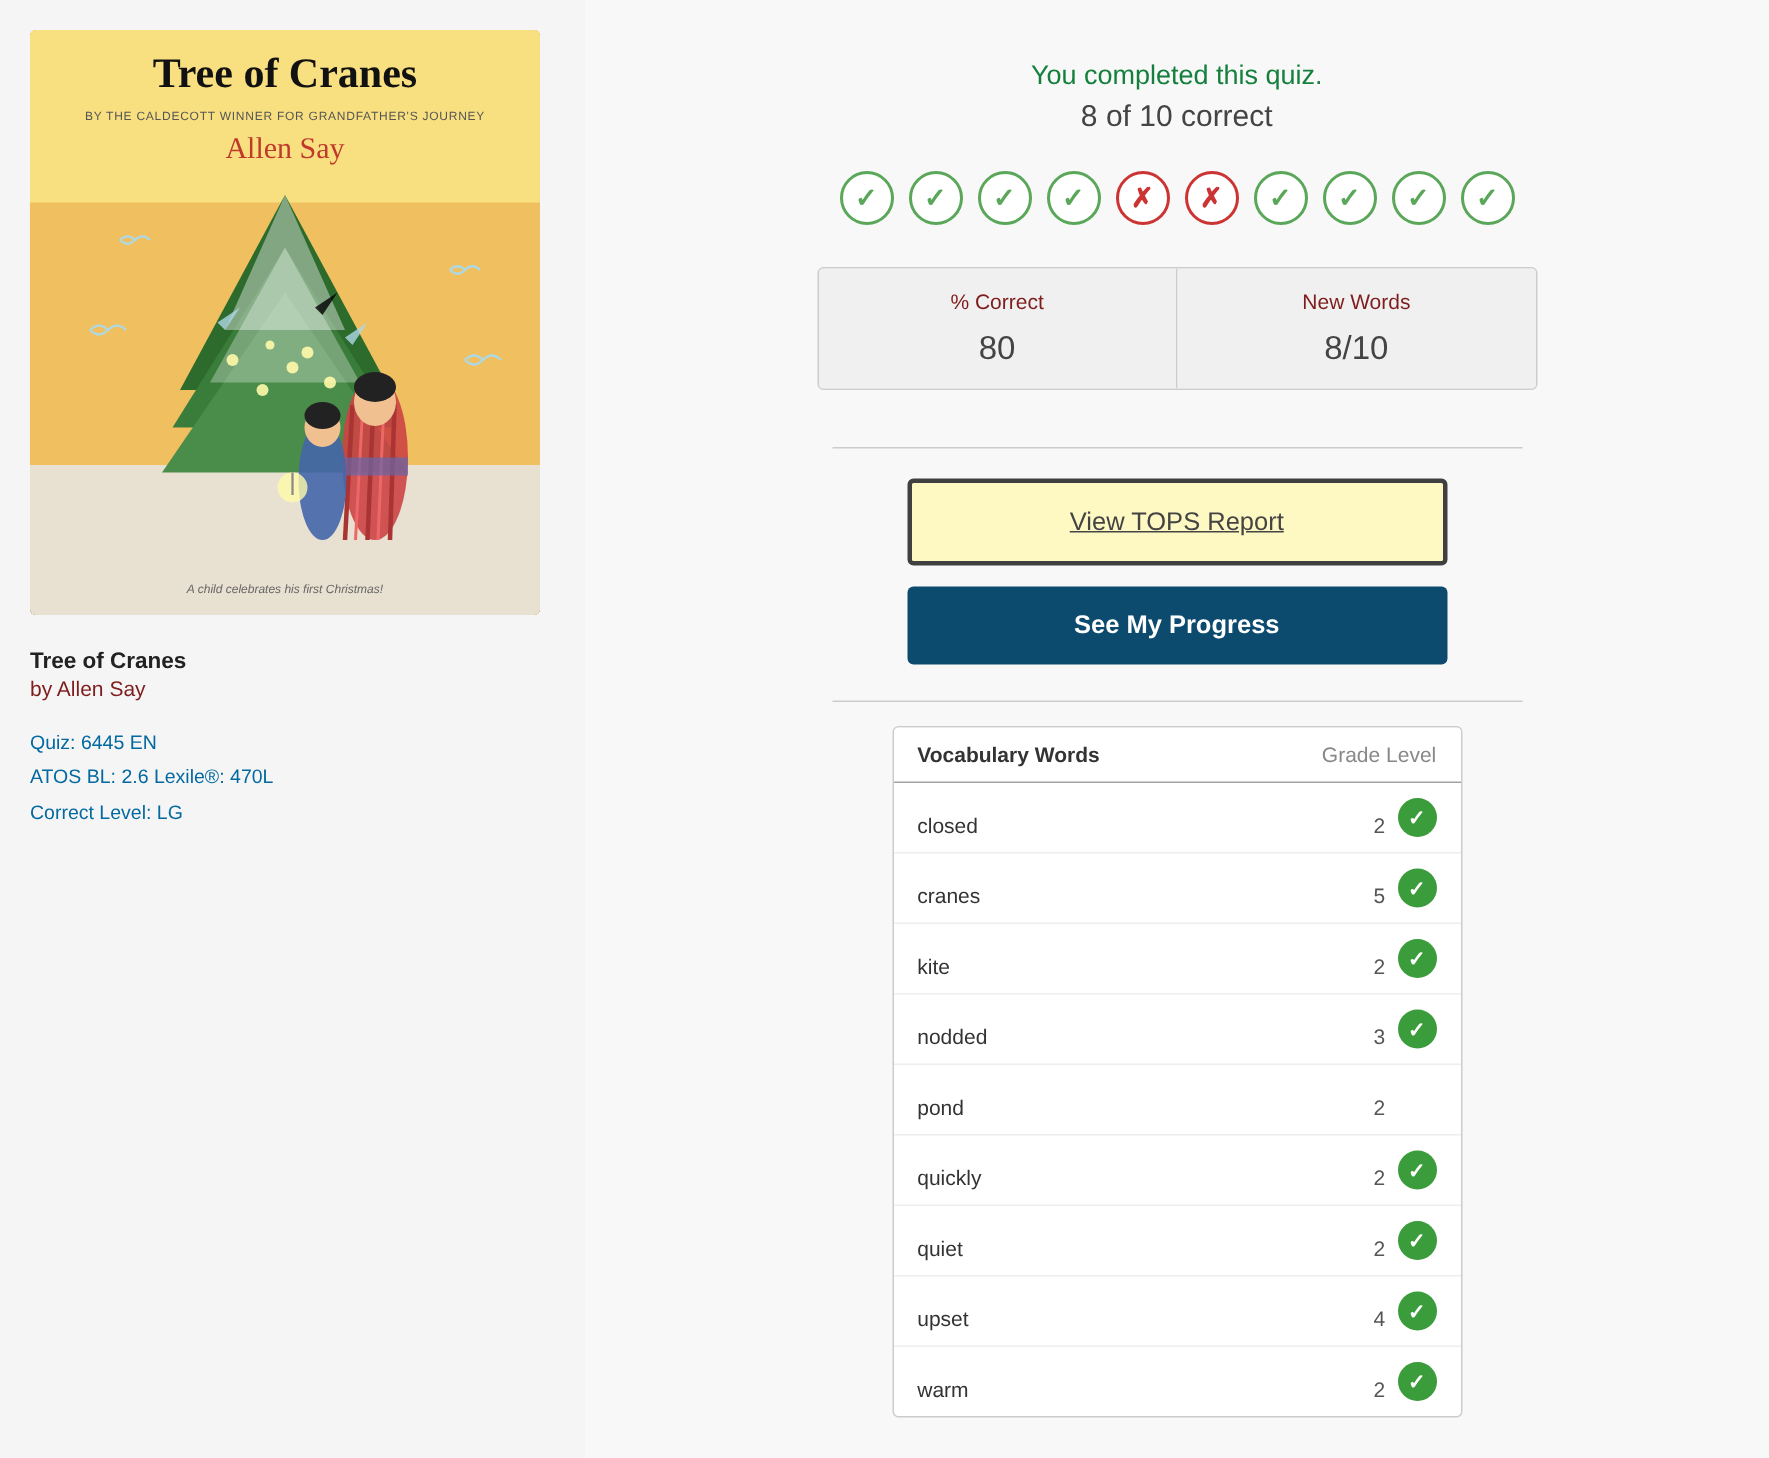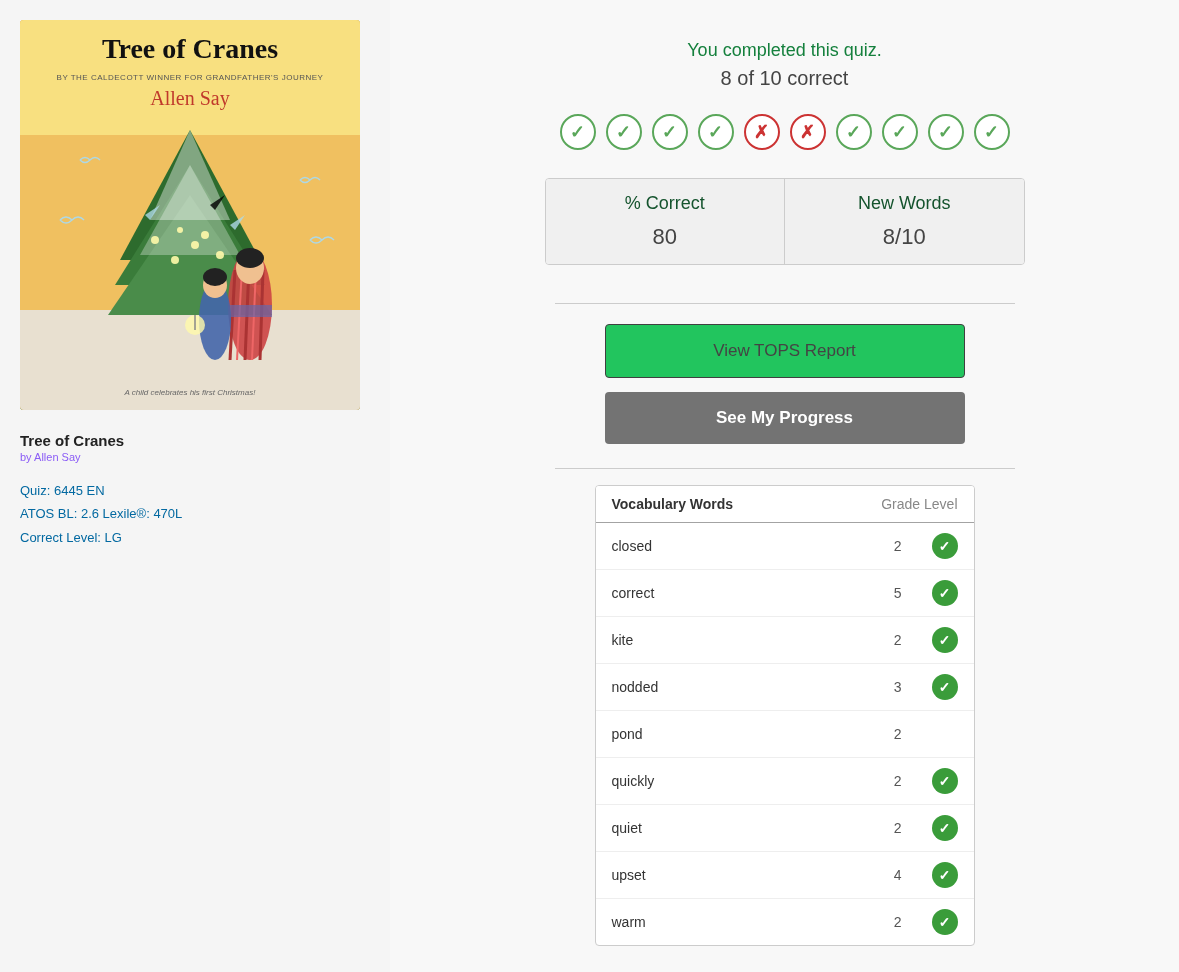--- a/index.html
+++ b/index.html
@@ -47,22 +47,22 @@
     }
 
     .book-title-text {
       font-size: 15px;
       font-weight: bold;
       color: #222;
       margin-bottom: 2px;
     }
 
     .book-author-text {
-      font-size: 11px;
-      color: #8b5cf6;
+      font-size: 14px;
+      color: #7f1d1d;
       margin-bottom: 16px;
     }
 
     .quiz-meta {
       font-size: 13px;
       color: #0369a1;
       line-height: 1.8;
     }
 
     
@@ -136,55 +136,56 @@
       padding: 14px 20px;
       text-align: center;
       border-right: 1px solid #ccc;
     }
 
     .stat-box:last-child {
       border-right: none;
     }
 
     .stat-label {
-      font-size: 18px;
-      color: #14532d;
+      font-size: 14px;
+      color: #7f1d1d;
       margin-bottom: 10px;
     }
 
     .stat-value {
       font-size: 22px;
       color: #444;
     }
 
     .divider {
       width: 100%;
       max-width: 460px;
       border: none;
       border-top: 1px solid #ccc;
       margin: 10px 0 20px 0;
     }
 
     .btn-tops {
       width: 360px;
       padding: 16px;
-      background: #22c55e;
-      border: 1px solid #404040;
+      background: #fef9c3;
+      border: 3px solid #404040;
       border-radius: 4px;
       font-size: 17px;
       color: #444;
       cursor: pointer;
       margin-bottom: 14px;
       text-align: center;
+      text-decoration: underline;
     }
 
     .btn-progress {
       width: 360px;
       padding: 16px;
-      background: #737373;
+      background: #0c4a6e;
       border: none;
       border-radius: 4px;
       font-size: 17px;
       color: white;
       cursor: pointer;
       text-align: center;
       font-weight: bold;
     }
 
     .vocab-divider {
@@ -219,23 +220,22 @@
 
     .vocab-header-grade {
       font-size: 14px;
       color: #888;
     }
 
     .vocab-row {
       display: flex;
       padding: 10px 16px;
       border-bottom: 1px solid #eee;
-      align-items: center;
+      align-items: flex-end;
       justify-content: space-between;
-      gap: 22px;
     }
 
     .vocab-row:last-child {
       border-bottom: none;
     }
 
     .vocab-word {
       font-size: 14px;
       color: #333;
       flex: 1;
@@ -391,21 +391,21 @@
       <span class="vocab-header-grade">Grade Level</span>
     </div>
 
     <div id="vocab-rows">
         <div class="vocab-row">
           <span class="vocab-word">closed</span>
           <span class="vocab-grade">2</span>
           <span class="vocab-check">✓</span>
         </div>
         <div class="vocab-row">
-          <span class="vocab-word">correct</span>
+          <span class="vocab-word">cranes</span>
           <span class="vocab-grade">5</span>
           <span class="vocab-check">✓</span>
         </div>
         <div class="vocab-row">
           <span class="vocab-word">kite</span>
           <span class="vocab-grade">2</span>
           <span class="vocab-check">✓</span>
         </div>
         <div class="vocab-row">
           <span class="vocab-word">nodded</span>

